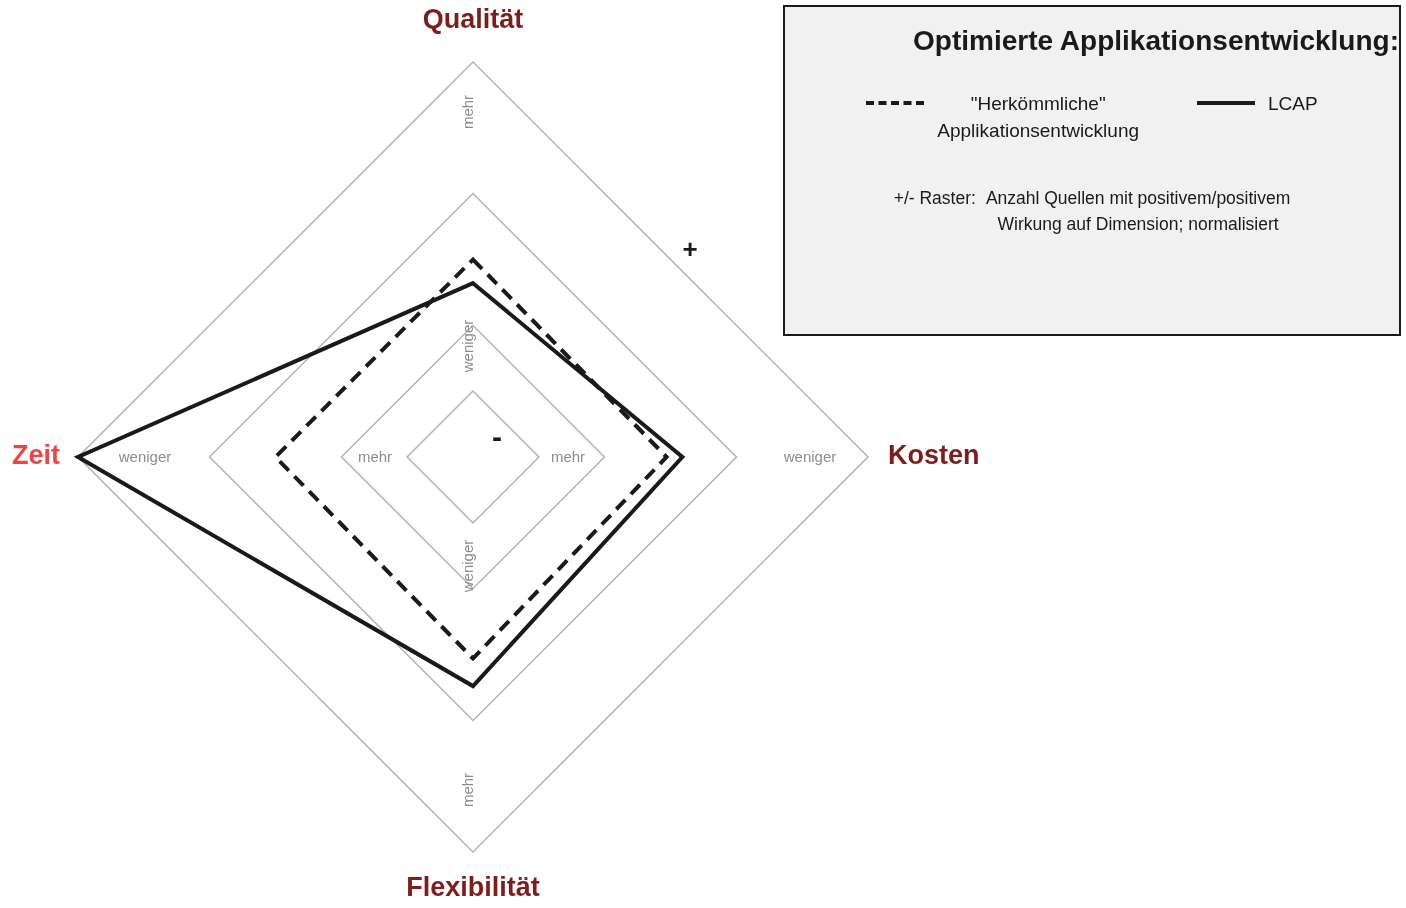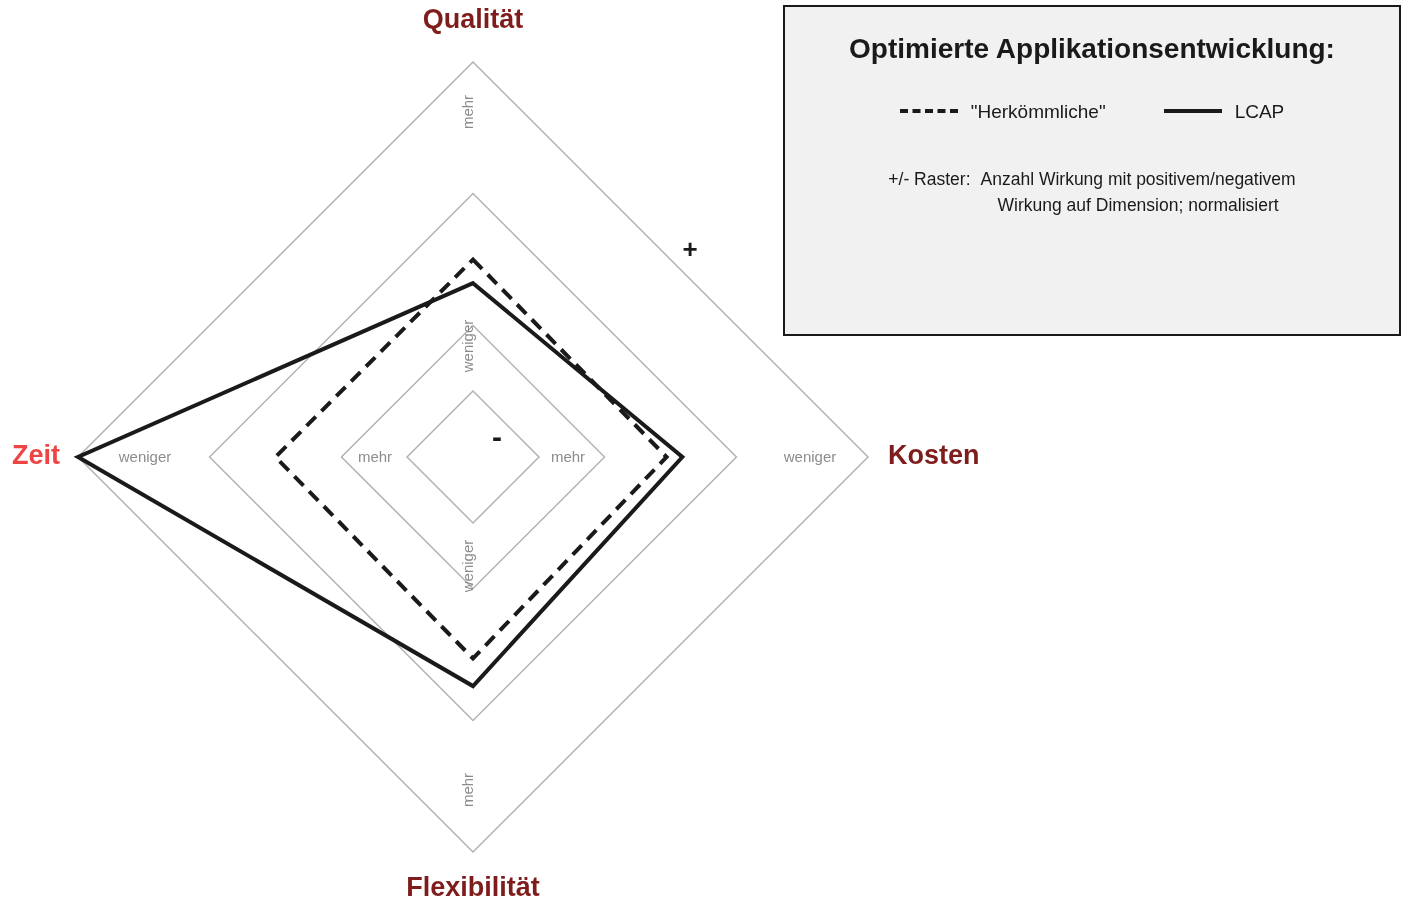--- a/index.html
+++ b/index.html
@@ -13,21 +13,21 @@
   #axis-zeit{left:12px;top:440px;color:#ef4444;}
 
   
   text.tick{font-size:15px;fill:#8c8c8c;font-family:"Liberation Sans",sans-serif;}
   text.plus-label{font-size:26px;font-weight:700;fill:#1a1a1a;font-family:"Liberation Sans",sans-serif;}
   text.minus-label{font-size:30px;font-weight:700;fill:#1a1a1a;font-family:"Liberation Sans",sans-serif;}
 
   
   .legend{position:absolute;left:783px;top:5px;width:618px;height:331px;background:#f1f1f1;
           border:2px solid #1a1a1a;box-sizing:border-box;color:#1a1a1a;}
-  .legend-title{margin-top:24px;text-align:center;font-weight:700;font-size:28px;line-height:1.3;}
+  .legend-title{margin-top:16px;text-align:right;font-weight:700;font-size:28px;line-height:1.3;}
   .legend-entries{display:flex;justify-content:center;align-items:flex-start;gap:58px;margin-top:32px;
                   font-size:19px;line-height:1.4;}
   .entry{display:flex;align-items:flex-start;gap:13px;}
   .entry-label{text-align:center;}
   .sample{width:58px;height:0;border-top:4px solid #1a1a1a;margin-top:10px;flex:none;}
   .sample.dashed{border-top-style:dashed;}
   .legend-note{margin-top:40px;display:flex;justify-content:center;align-items:flex-start;gap:10px;
                font-size:17.5px;line-height:1.5;}
   .note-lines{text-align:center;}
 </style>
@@ -71,31 +71,32 @@
   
   <div class="legend">
     <div class="legend-title">
       <div>Optimierte Applikationsentwicklung:</div>
     </div>
     <div class="legend-entries">
       <div class="entry">
         <span class="sample dashed"></span>
         <span class="entry-label">
           <div>"Herkömmliche"</div>
+          <div>Applikationsentwicklung</div>
         </span>
       </div>
       <div class="entry">
         <span class="sample"></span>
         <span class="entry-label">
           <div>LCAP</div>
         </span>
       </div>
     </div>
     <div class="legend-note">
       <span>+/- Raster:</span>
       <span class="note-lines">
-        <div>Anzahl Wirkung mit positivem/negativem</div>
+        <div>Anzahl Quellen mit positivem/positivem</div>
         <div>Wirkung auf Dimension; normalisiert</div>
       </span>
     </div>
   </div>
 
 </div>
 
 </body></html>

